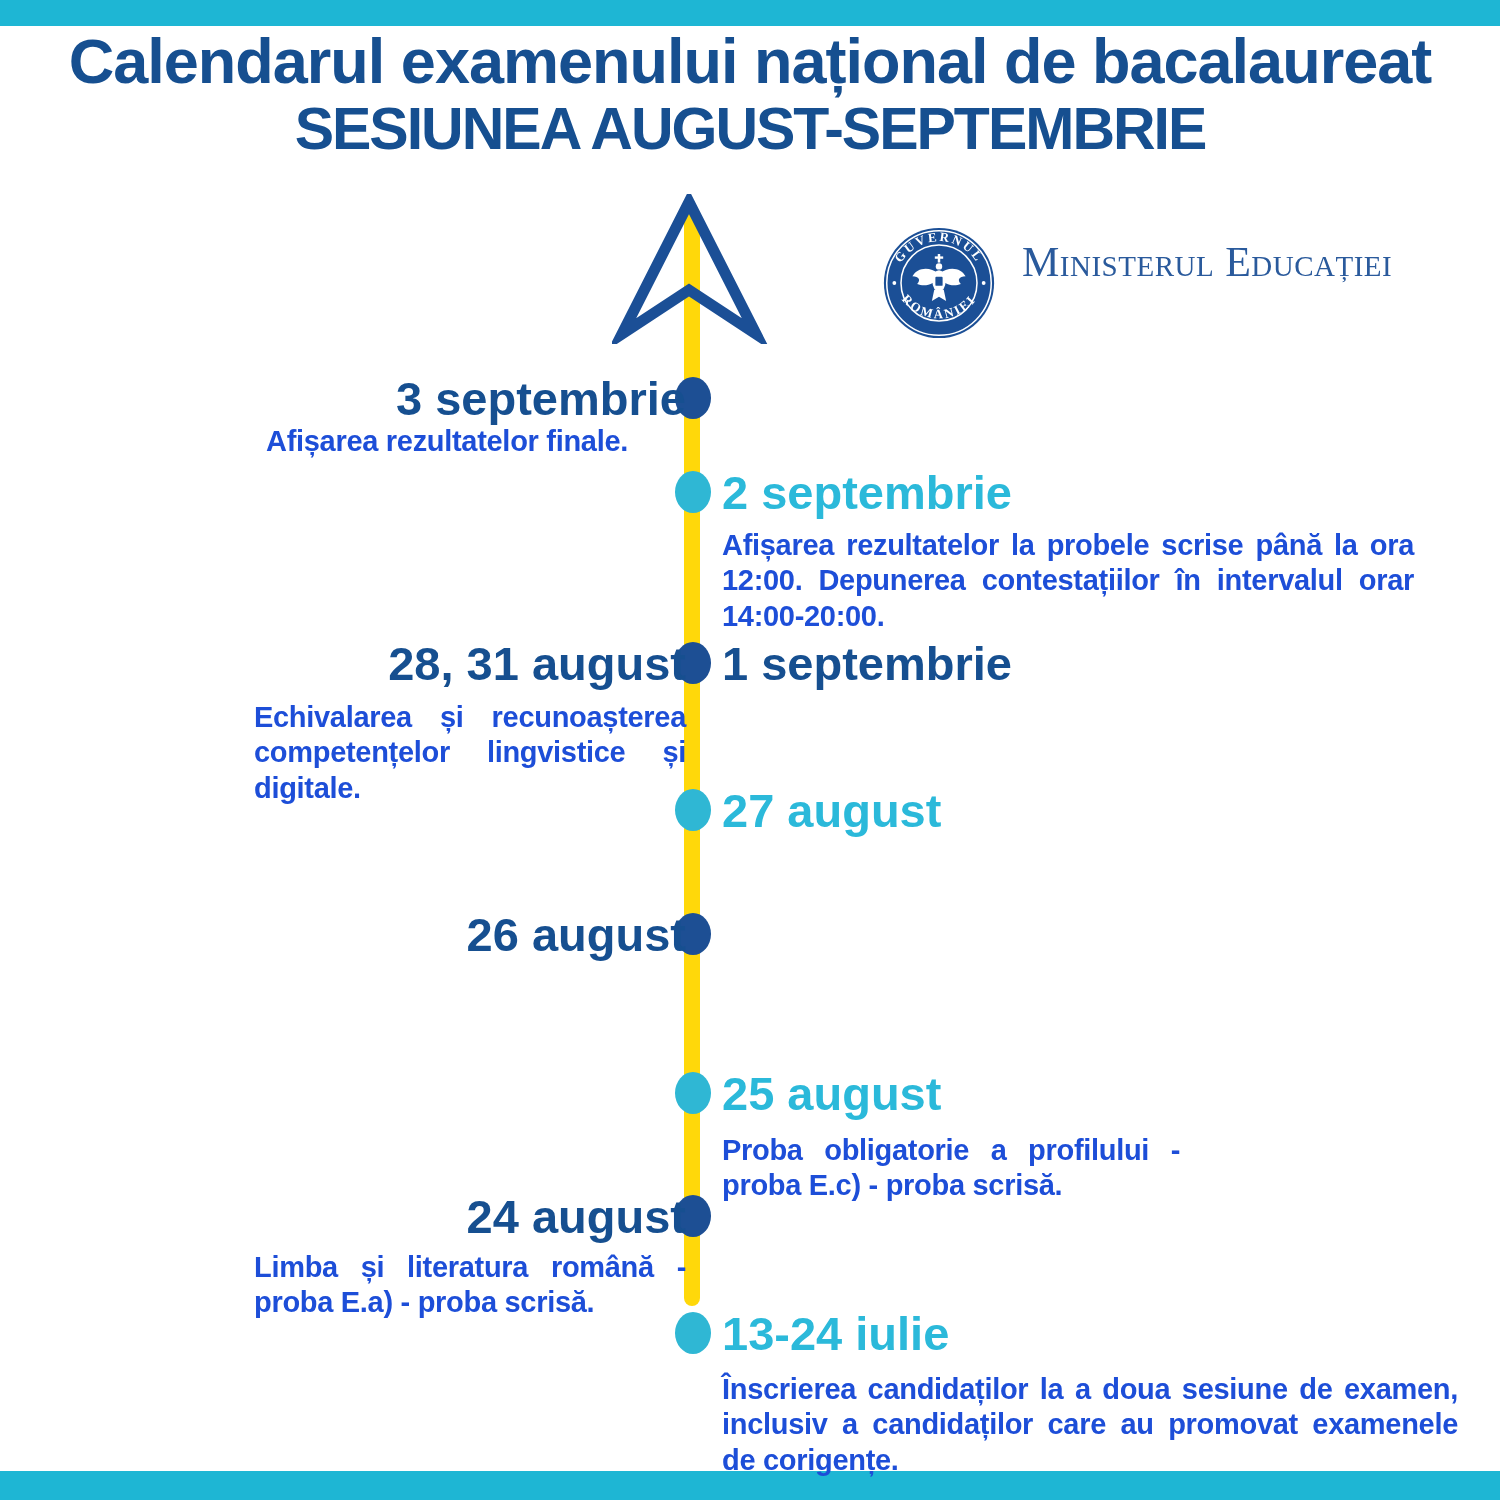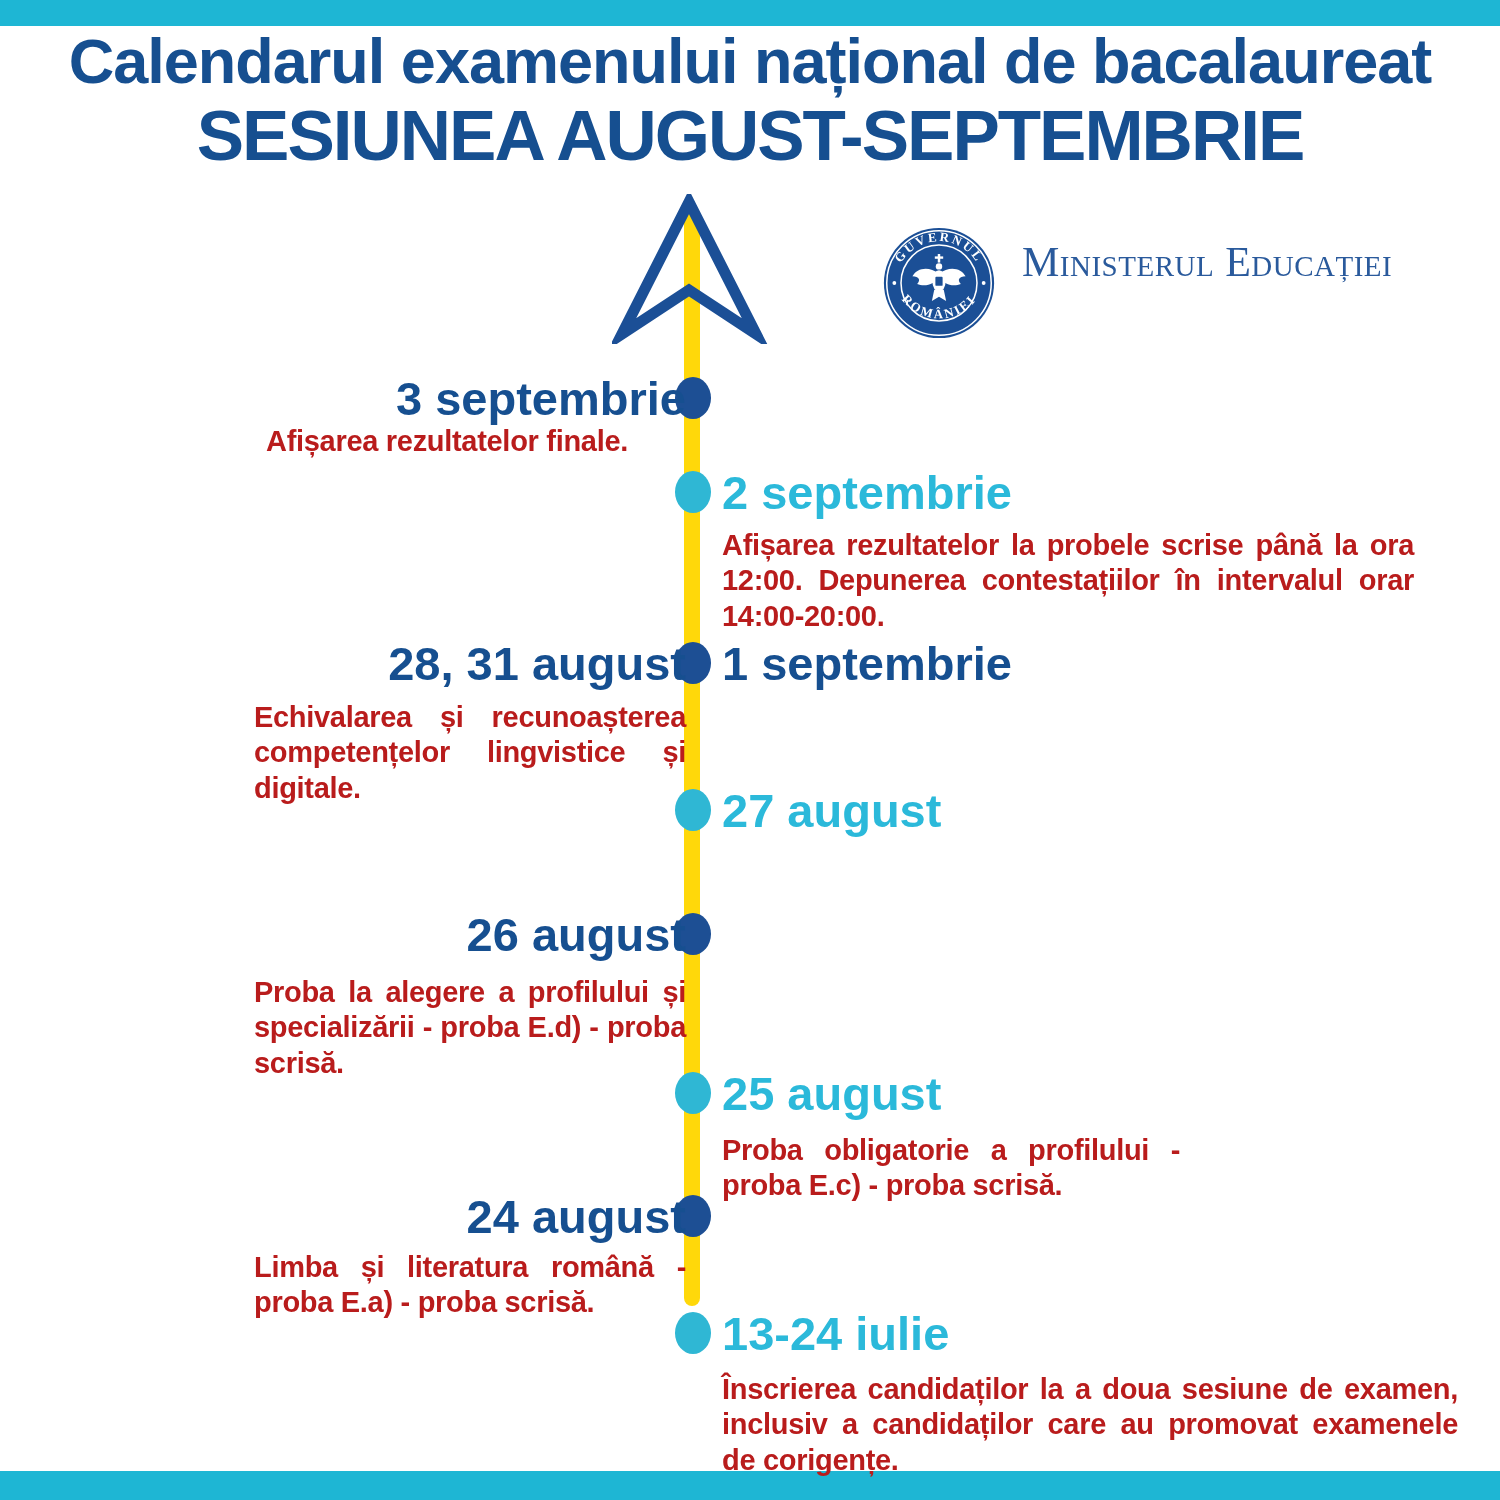--- a/index.html
+++ b/index.html
@@ -25,21 +25,21 @@
     position: absolute;
     left: 0;
     width: 1500px;
     text-align: center;
     color: #164f90;
     font-weight: bold;
     line-height: 1;
     white-space: nowrap;
   }
   .title.t1 { top: 30px; font-size: 63px; letter-spacing: -1px; }
-  .title.t2 { top: 100px; font-size: 71px; letter-spacing: -2px; }
+  .title.t2 { top: 100px; font-size: 59px; letter-spacing: -2px; }
 
   .yline {
     position: absolute;
     left: 684px;
     top: 212px;
     width: 16px;
     height: 1094px;
     background: #ffd80a;
     border-radius: 0 0 8px 8px;
   }
@@ -71,21 +71,21 @@
   }
   .date.left  { right: 840px; text-align: right; }
   .date.right { left: 722px; }
   .date.blue { color: #164f90; }
   .date.cyan { color: #2bb9da; }
 
   .desc {
     position: absolute;
     font-size: 29px;
     font-weight: bold;
-    color: #b91c1c;
+    color: #1d4ed8;
     letter-spacing: -0.3px;
     line-height: 1.22;
     text-align: justify;
   }
   .desc.left { right: 840px; }
   .desc.right { left: 722px; }
 
   .wordmark {
     position: absolute;
     left: 1022px;
@@ -170,21 +170,20 @@
   <div class="desc right" style="top:528px; width:692px;">Afișarea rezultatelor la probele scrise până la ora 12:00. Depunerea contestațiilor în intervalul orar 14:00-20:00.</div>
 
   <div class="date left blue" style="top:640px;">28, 31 august</div>
   <div class="desc left" style="top:700px; width:432px;">Echivalarea și recunoașterea competențelor lingvistice și digitale.</div>
 
   <div class="date right blue" style="top:640px;">1 septembrie</div>
 
   <div class="date right cyan" style="top:787px;">27 august</div>
 
   <div class="date left blue" style="top:911px;">26 august</div>
-  <div class="desc left" style="top:975px; width:432px;">Proba la alegere a profilului și specializării - proba E.d) - proba scrisă.</div>
 
   <div class="date right cyan" style="top:1070px;">25 august</div>
   <div class="desc right" style="top:1133px; width:458px;">Proba obligatorie a profilului - proba E.c) - proba scrisă.</div>
 
   <div class="date left blue" style="top:1193px;">24 august</div>
   <div class="desc left" style="top:1250px; width:432px;">Limba și literatura română - proba E.a) - proba scrisă.</div>
 
   <div class="date right cyan" style="top:1310px;">13-24 iulie</div>
   <div class="desc right" style="top:1372px; width:736px;">Înscrierea candidaților la a doua sesiune de examen, inclusiv a candidaților care au promovat examenele de corigențe.</div>
 

